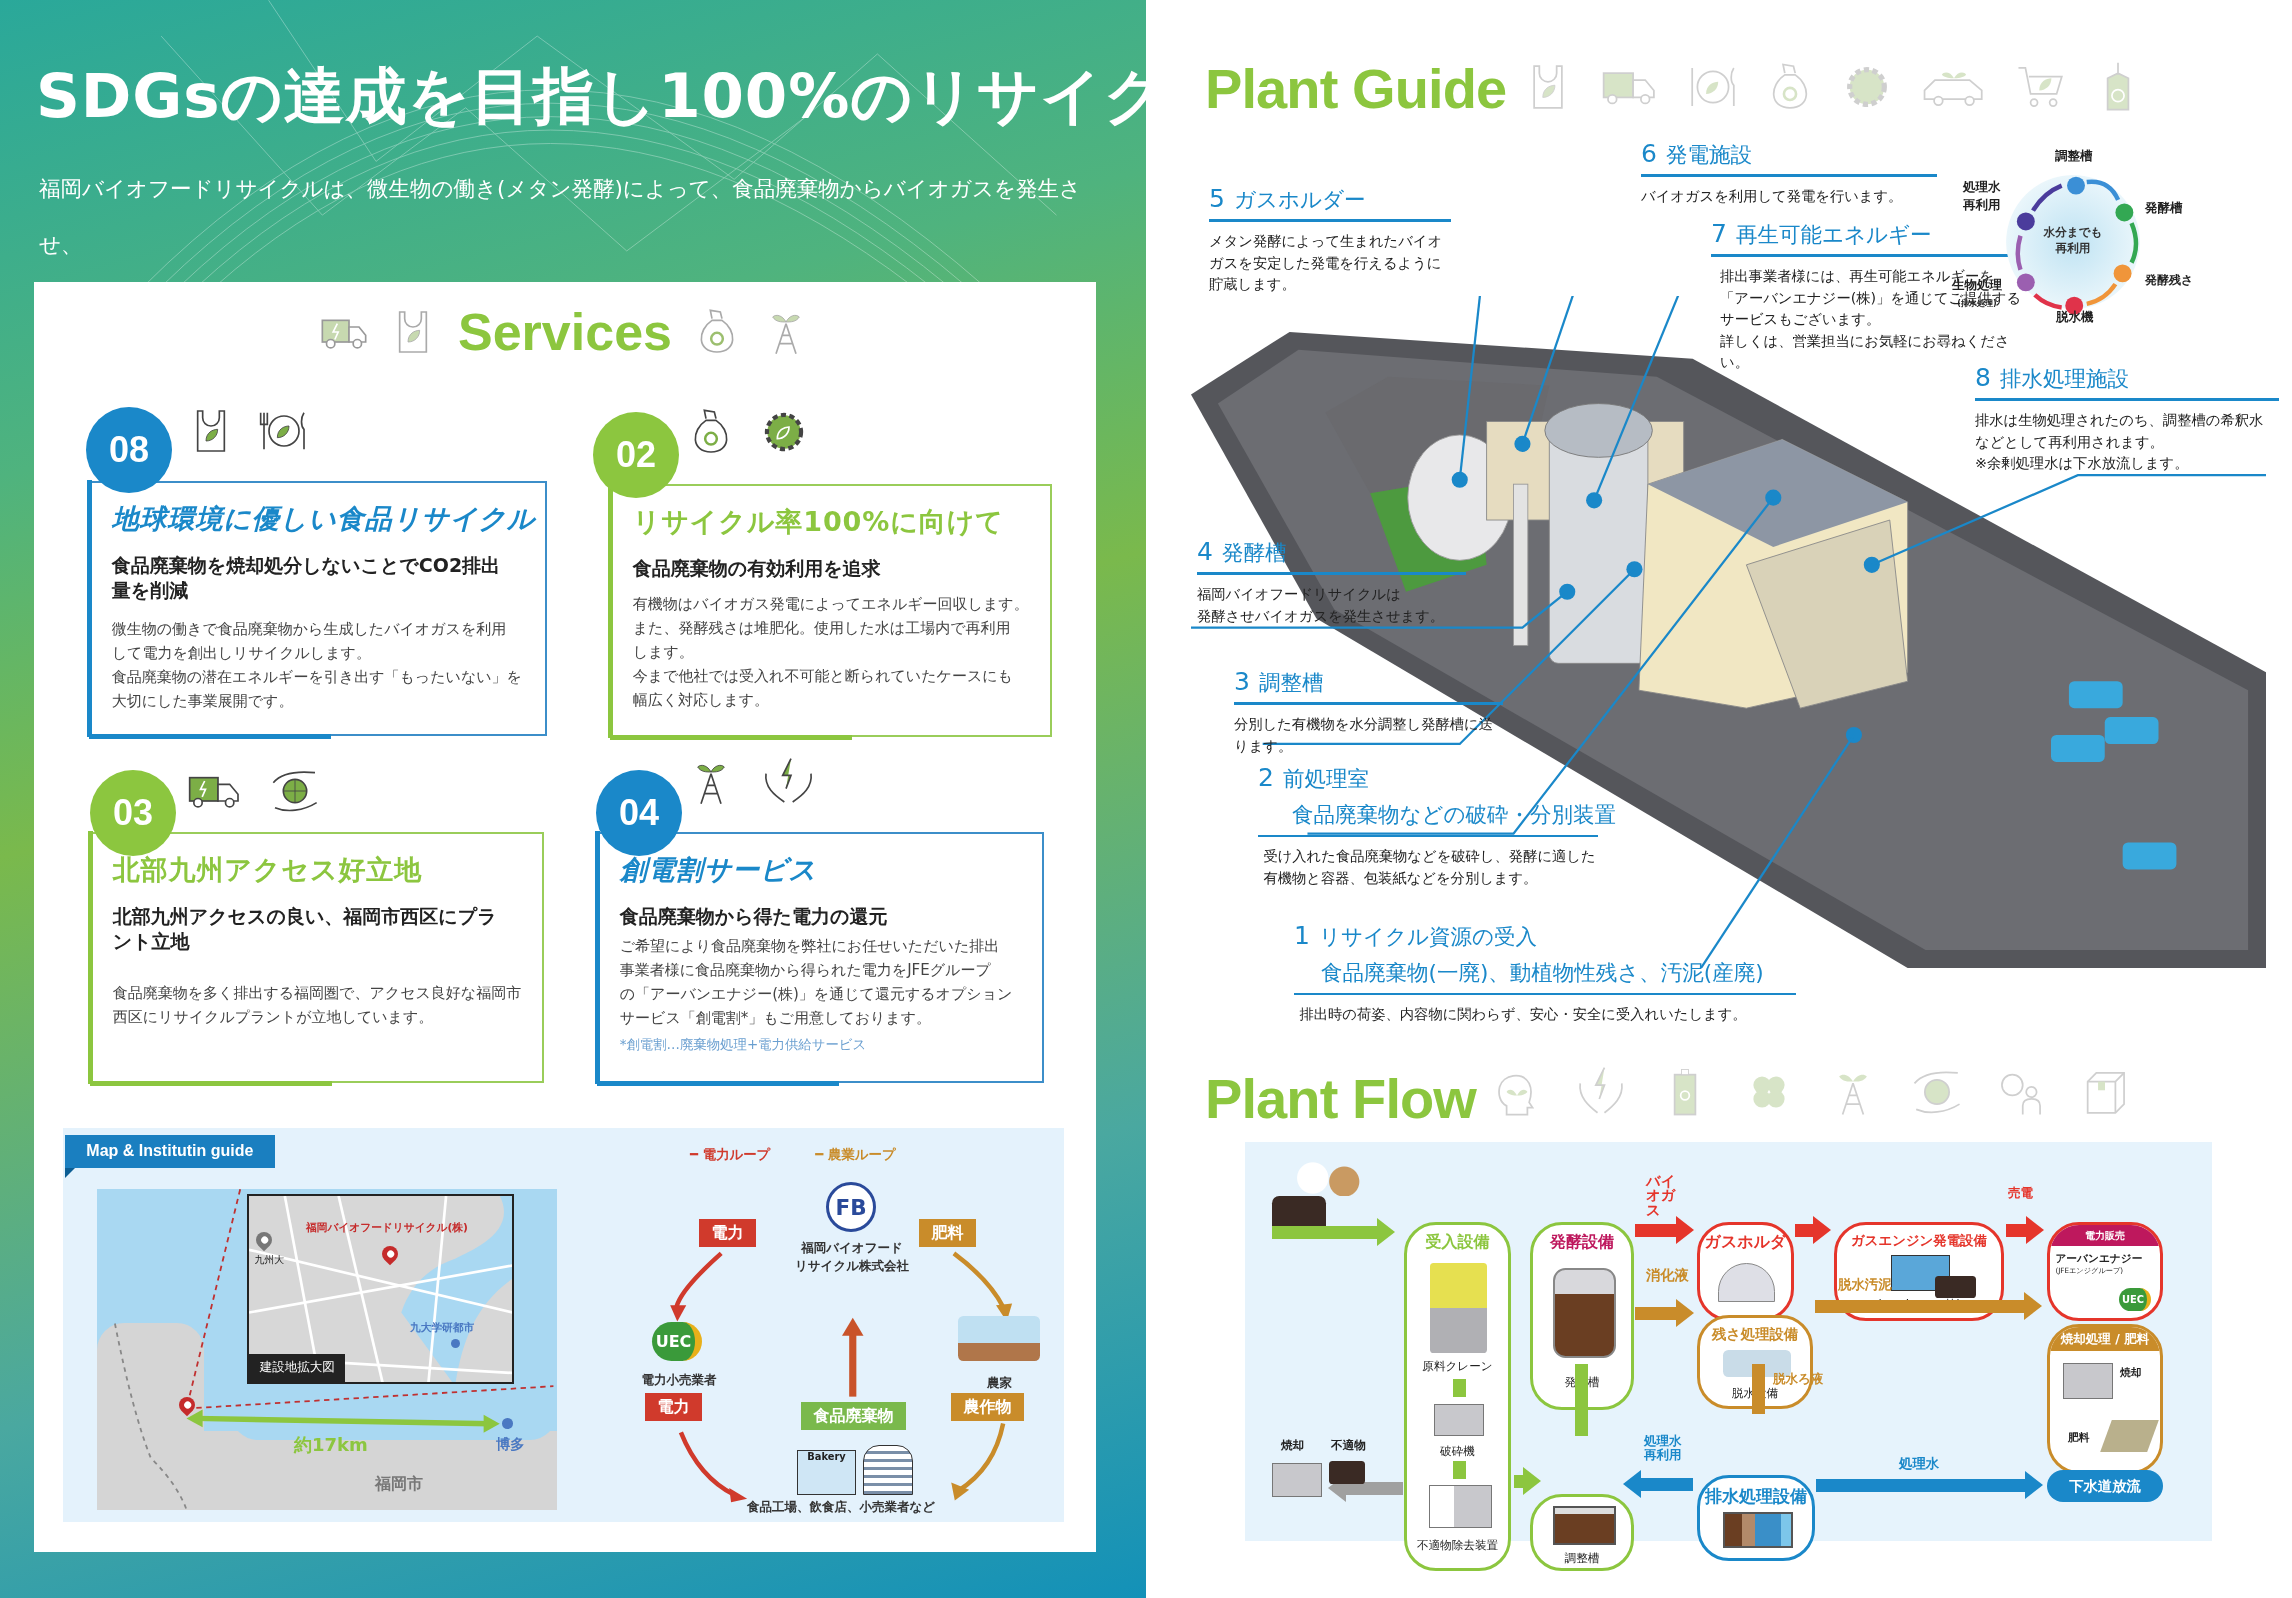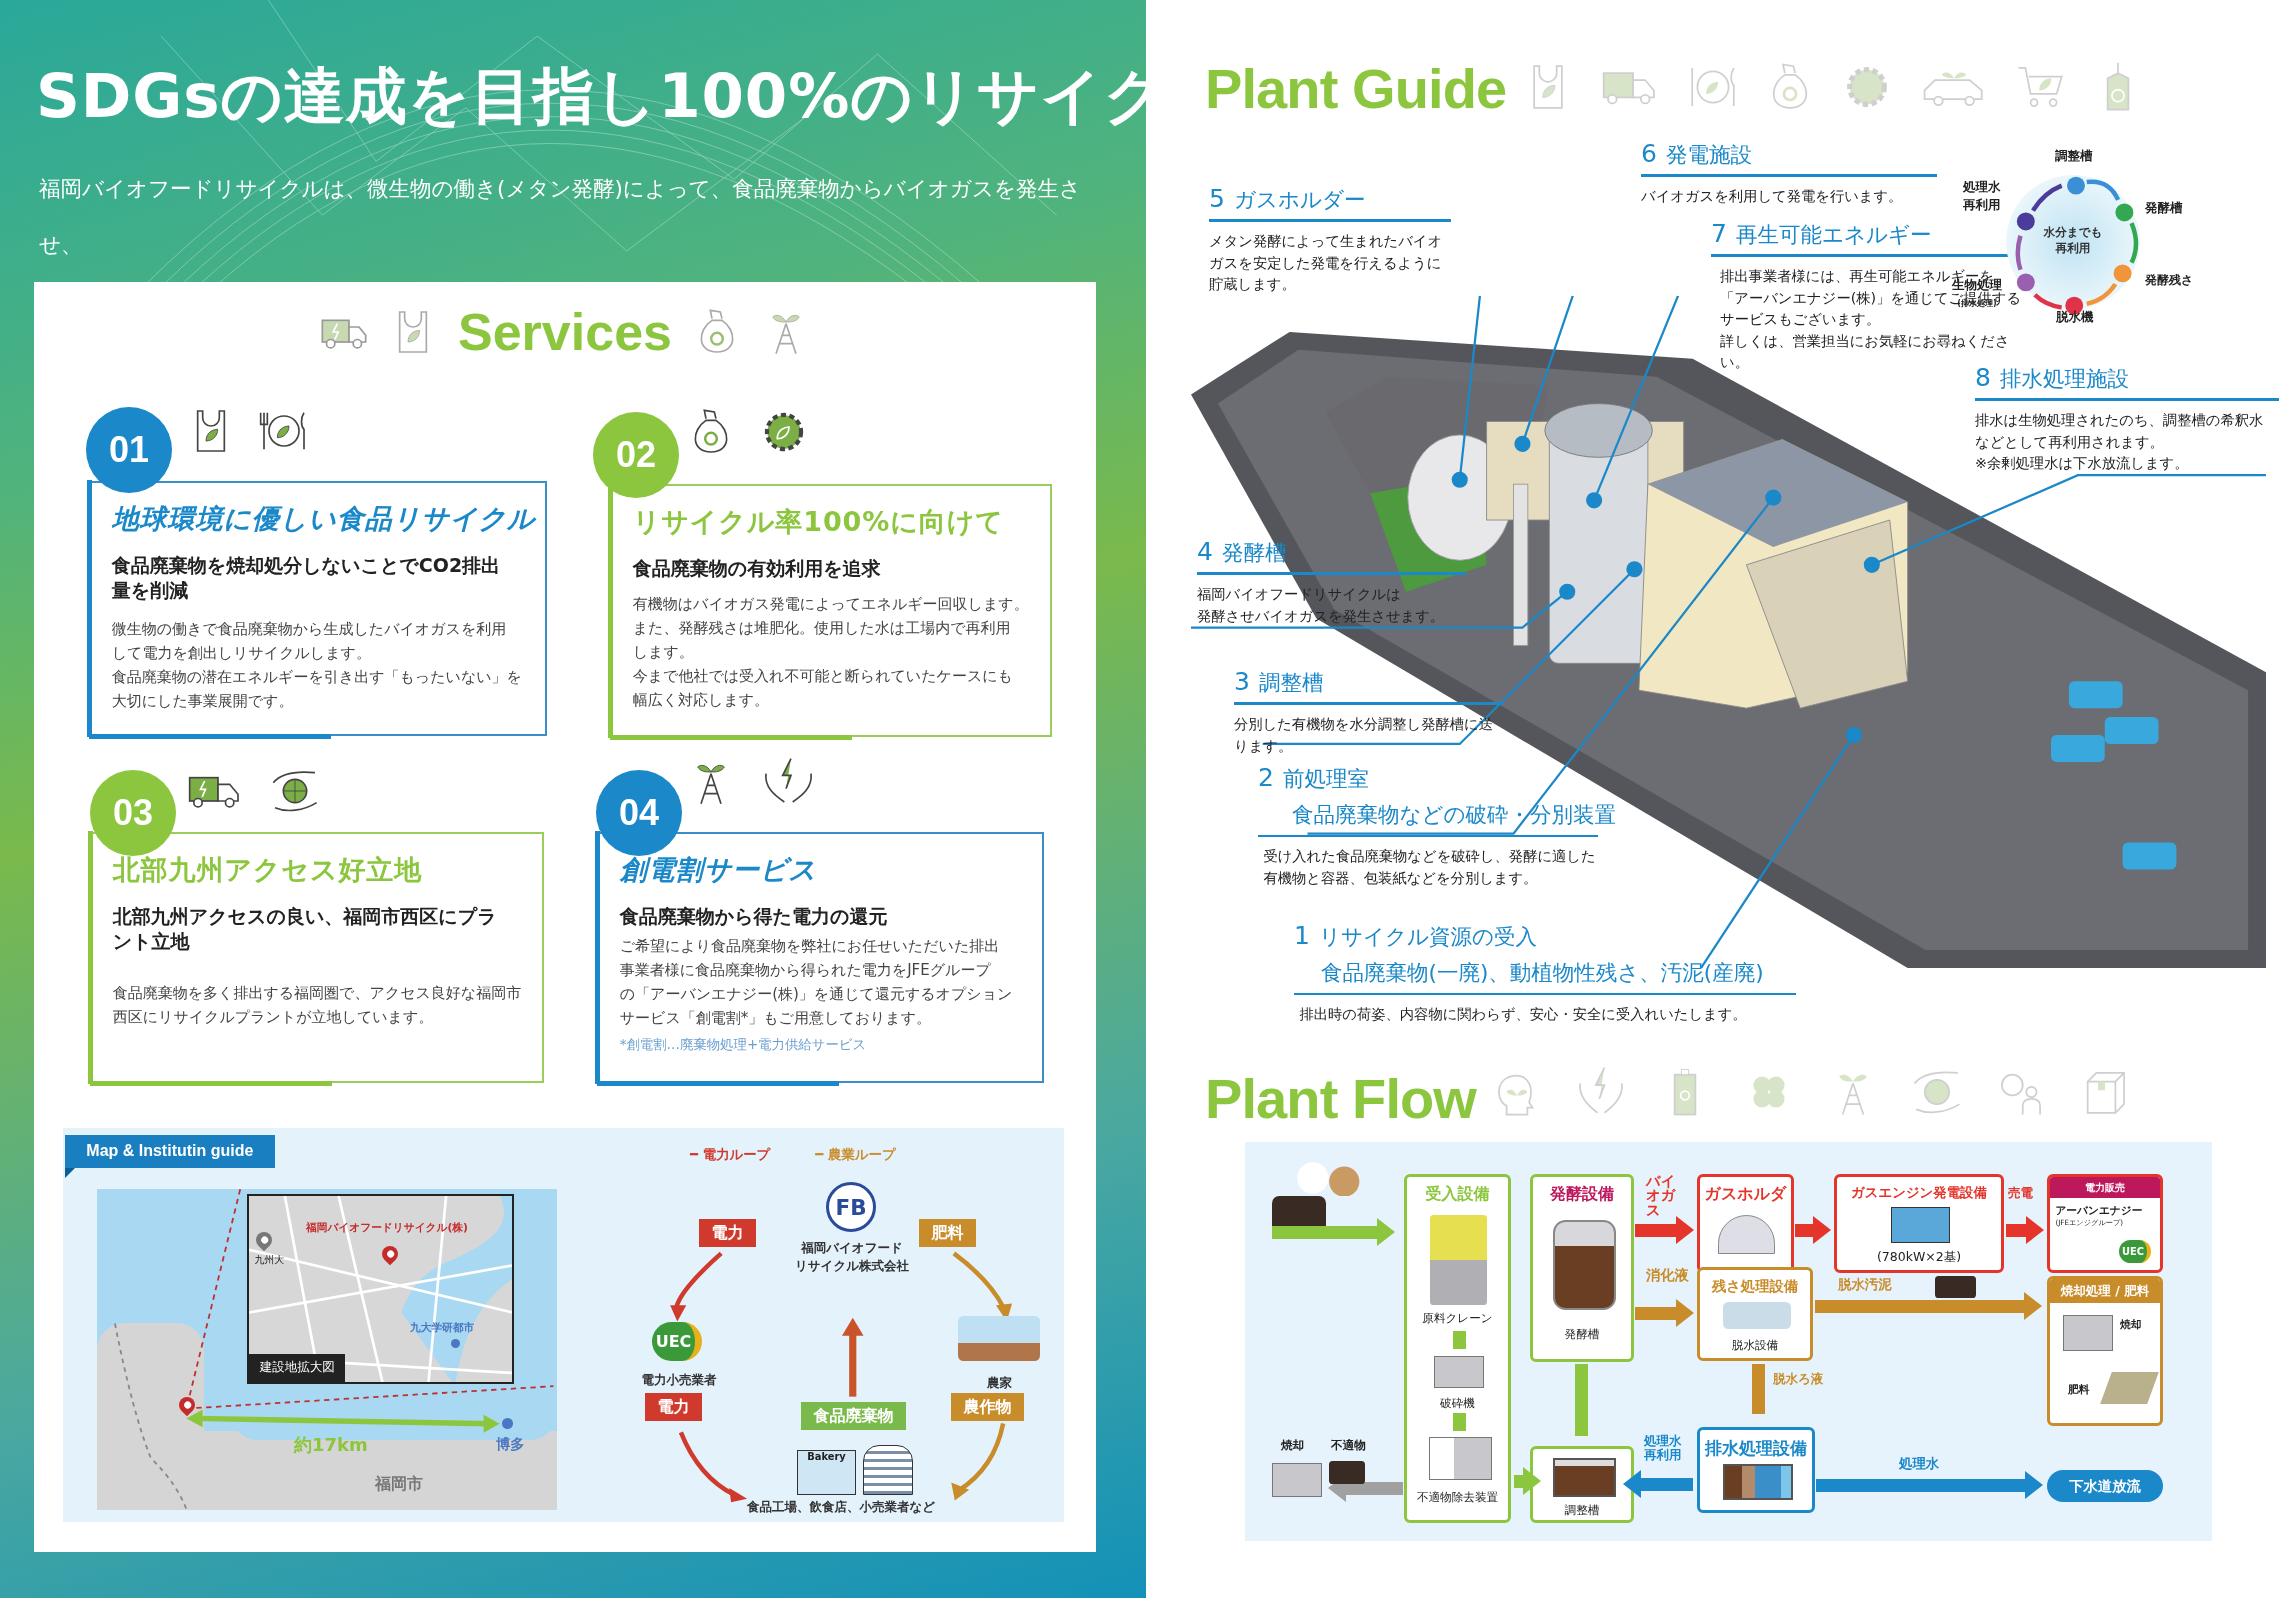--- a/index.html
+++ b/index.html
@@ -83,21 +83,21 @@
   .title-icons .ico { width: 52px; height: 52px; opacity: .7; }
   .callout { position: absolute; }
   .callout .ch { color: #1a88c9; font-size: 21.5px; white-space: nowrap; }
   .callout .ch b { font-size: 25px; font-weight: normal; margin-right: 9px; }
   .callout .line { height: 2.7px; background: #1a88c9; margin: 5.4px 0 9px; }
   .callout .cd { font-size: 14.3px; color: #222; line-height: 21.5px; }
 
   .cycle { position: absolute; left: 1791px; top: 139px; width: 484px; height: 215px; }
 
   .flow { position: absolute; left: 1245px; top: 1142px; width: 967px; height: 399px; background: #e6f3fc; }
-  .fbox { position: absolute; border: 3.6px solid; border-radius: 6px; background: #fff; }
+  .fbox { position: absolute; border: 3.6px solid; border-radius: 32px; background: #fff; margin-top: 48px; }
   .fbox .fh { font-weight: bold; font-size: 16px; text-align: center; padding-top: 7.2px; }
   .fbox .fs { font-size: 11.6px; text-align: center; color: #222; position: absolute; width: 100%; }
   .arr { position: absolute; height: 12.5px; }
   .arr::after { content: ""; position: absolute; right: -16px; top: -8px; border-left: 18px solid; border-left-color: inherit; border-top: 14.3px solid transparent; border-bottom: 14.3px solid transparent; }
   .varr { position: absolute; width: 12.5px; }
   .flbl { position: absolute; font-size: 14.3px; font-weight: bold; white-space: nowrap; }
 </style>
 </head>
 <body>
 
@@ -149,21 +149,21 @@
       <div class="thick-left" style="background:#1a88c9"></div>
       <h3>地球環境に優しい食品リサイクル</h3>
       <h4>食品廃棄物を焼却処分しないことでCO2排出量を削減</h4>
       <p style="top:134px">
         <span>微生物の働きで食品廃棄物から生成したバイオガスを利用</span><br>
         <span>して電力を創出しリサイクルします。</span><br>
         <span>食品廃棄物の潜在エネルギーを引き出す「もったいない」を</span><br>
         <span>大切にした事業展開です。</span>
       </p>
     </div>
-    <div class="svc-num" style="left:52px;top:125px;background:#1a88c9">01</div>
+    <div class="svc-num" style="left:52px;top:125px;background:#1a88c9">08</div>
     <div class="svc-icons" style="left:152px;top:124px">
       <span class="ico"><svg viewBox="0 0 60 60">
             <path d="M14 6v48h32V6h-6v8a10 10 0 0 1-20 0V6z" fill="#fff" stroke="#444" stroke-width="2"></path>
             <path d="M24 42c0-10 8-14 14-14 0 8-6 14-14 14z" fill="#7cae46" stroke="#444"></path>
           </svg></span>
       <span class="ico"><svg viewBox="0 0 60 60">
             <circle cx="30" cy="30" r="18" fill="#fff" stroke="#444" stroke-width="2"></circle>
             <path d="M6 8v44 M2 8v14h8V8" stroke="#444" stroke-width="2" fill="none"></path>
             <path d="M54 8c-4 6-4 16 0 20v24" stroke="#444" stroke-width="2" fill="none"></path>
             <path d="M22 38c0-10 8-14 14-14 0 8-6 14-14 14z" fill="#7cae46" stroke="#444"></path>

